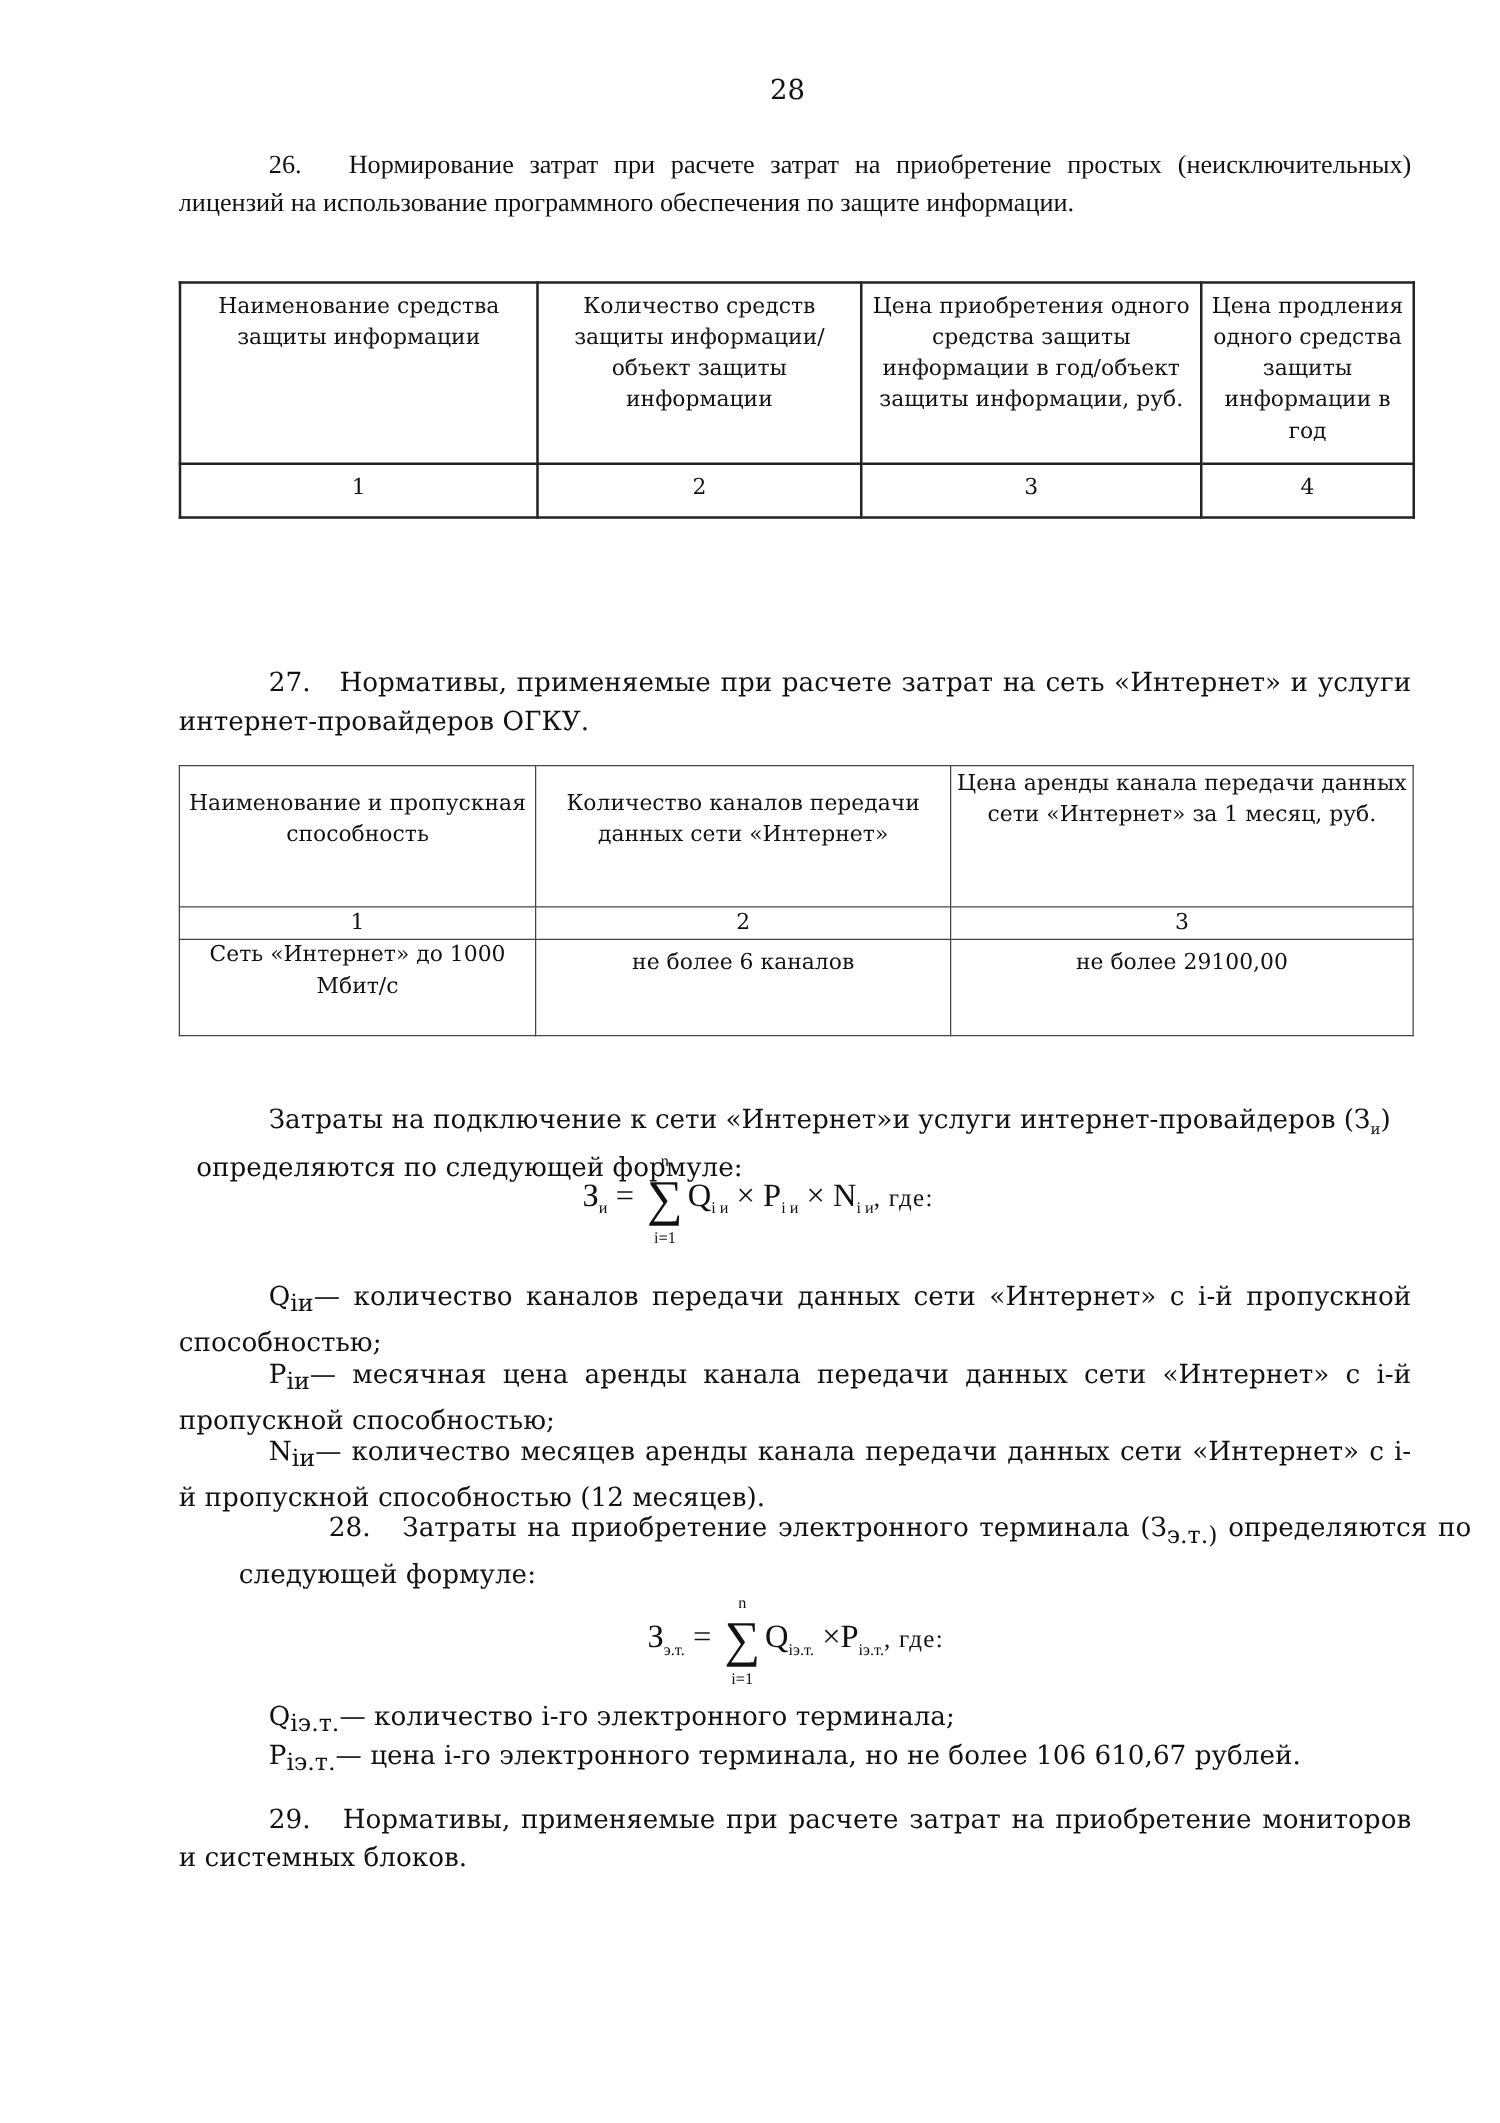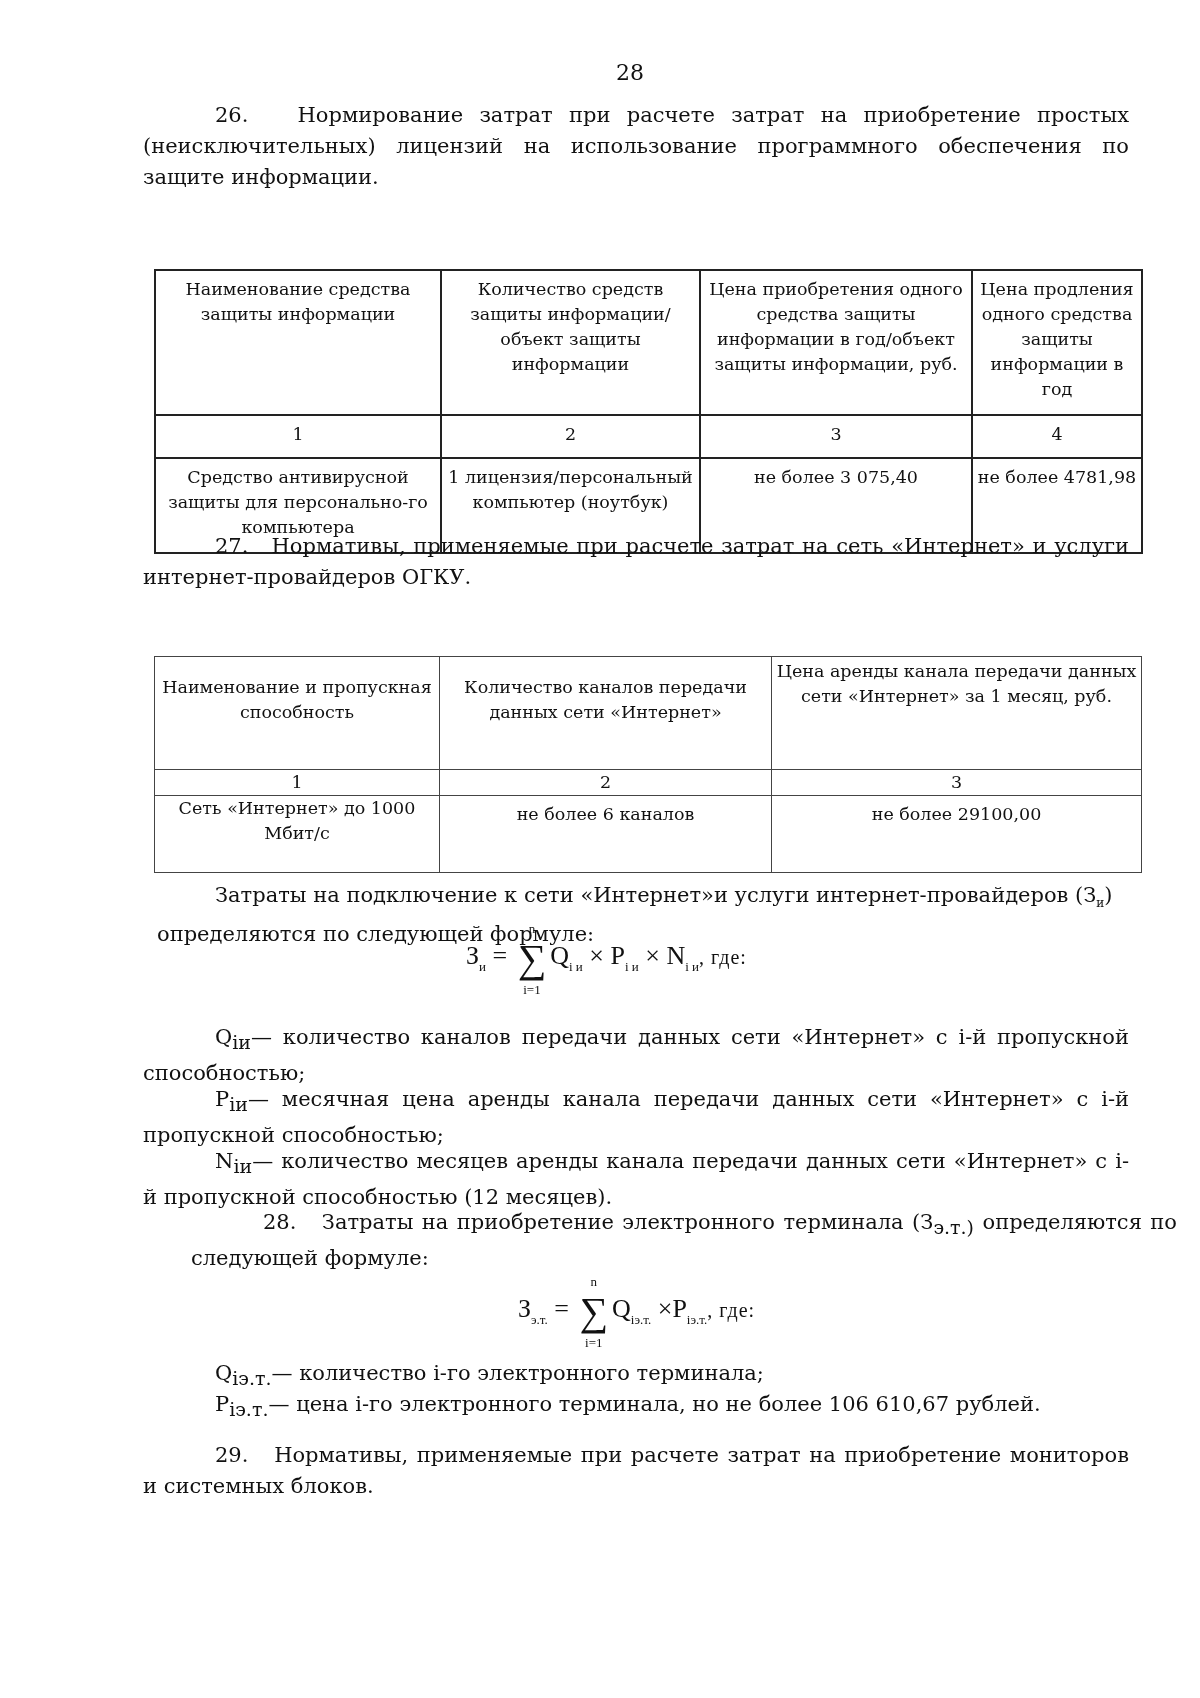--- a/index.html
+++ b/index.html
@@ -11,23 +11,23 @@
   .page-num {
     position: absolute; top: 60px; left: 0; width: 1260px; text-align: center;
     font-size: 22px;
   }
   .para {
     position: absolute; left: 143px; width: 986px;
     font-size: 21px; line-height: 31px; text-align: justify;
   }
   .para .ind { display: inline-block; width: 72px; }
   table.doc {
-    position: absolute; left: 154px; width: 987px;
+    position: absolute; left: 143px; width: 987px;
     border-collapse: collapse; table-layout: fixed;
-    font-size: 17.5px; line-height: 25px; margin-top: 44px;
+    font-size: 17.5px; line-height: 25px;
   }
   table.doc td {
     border: 2px solid #222; text-align: center; vertical-align: top;
     padding: 6px 4px; 
   }
   table.t1 td { border-width: 2px; }
   table.t2 td { border: 1.5px solid #444; }
   td.mid { vertical-align: middle; }
   .formula {
     position: absolute; font-family: "Liberation Serif", "DejaVu Serif", serif;
@@ -38,21 +38,21 @@
   .formula .sum .lim-bot { position: absolute; bottom: -16px; left: 0; width: 100%; text-align: center; font-size: 13px; }
   .formula sub { font-size: 13px; }
   .formula .tail { font-size: 20px; letter-spacing: 1px; }
   .def sub { font-size: 19px; }
 </style>
 </head>
 <body>
 
 <div class="page-num">28</div>
 
-<div class="para" style="top:100px;">
+<div class="para" style="top:116px;font-family:Liberation Serif, serif;">
   <span class="ind"></span><span>26.</span>&nbsp;&nbsp;&nbsp;<span>Нормирование затрат при расчете затрат на приобретение простых (неисключительных) лицензий на использование программного обеспечения по защите информации.</span>
 </div>
 
 <table class="doc t1" style="top:225px;">
   <colgroup>
       <col style="width:286px">
       <col style="width:259px">
       <col style="width:272px">
       <col style="width:170px">
     </colgroup>
@@ -61,26 +61,20 @@
     <td>Наименование средства защиты информации</td>
     <td>Количество средств защиты информации/объект защиты информации</td>
     <td>Цена приобретения одного средства защиты информации в год/объект защиты информации, руб.</td>
     <td>Цена продления одного средства защиты информации в год</td>
   </tr>
   <tr style="height:43px;">
     <td class="mid">1</td>
     <td class="mid">2</td>
     <td class="mid">3</td>
     <td class="mid">4</td>
-  </tr>
-  <tr style="height:95px;">
-    <td class="mid">Средство антивирусной защиты для персонально-го компьютера</td>
-    <td class="mid">1 лицензия/персональный компьютер (ноутбук)</td>
-    <td class="mid">не  более 3 075,40</td>
-    <td class="mid">не более 4781,98</td>
   </tr>
 </tbody>
   </table>
 
 <div class="para" style="top:531px;">
   <span class="ind"></span><span>27.</span>&nbsp;&nbsp;&nbsp;<span>Нормативы, применяемые при расчете затрат на сеть «Интернет» и услуги интернет-провайдеров ОГКУ.</span>
 </div>
 
 <table class="doc t2" style="top:612px;">
   <colgroup>

